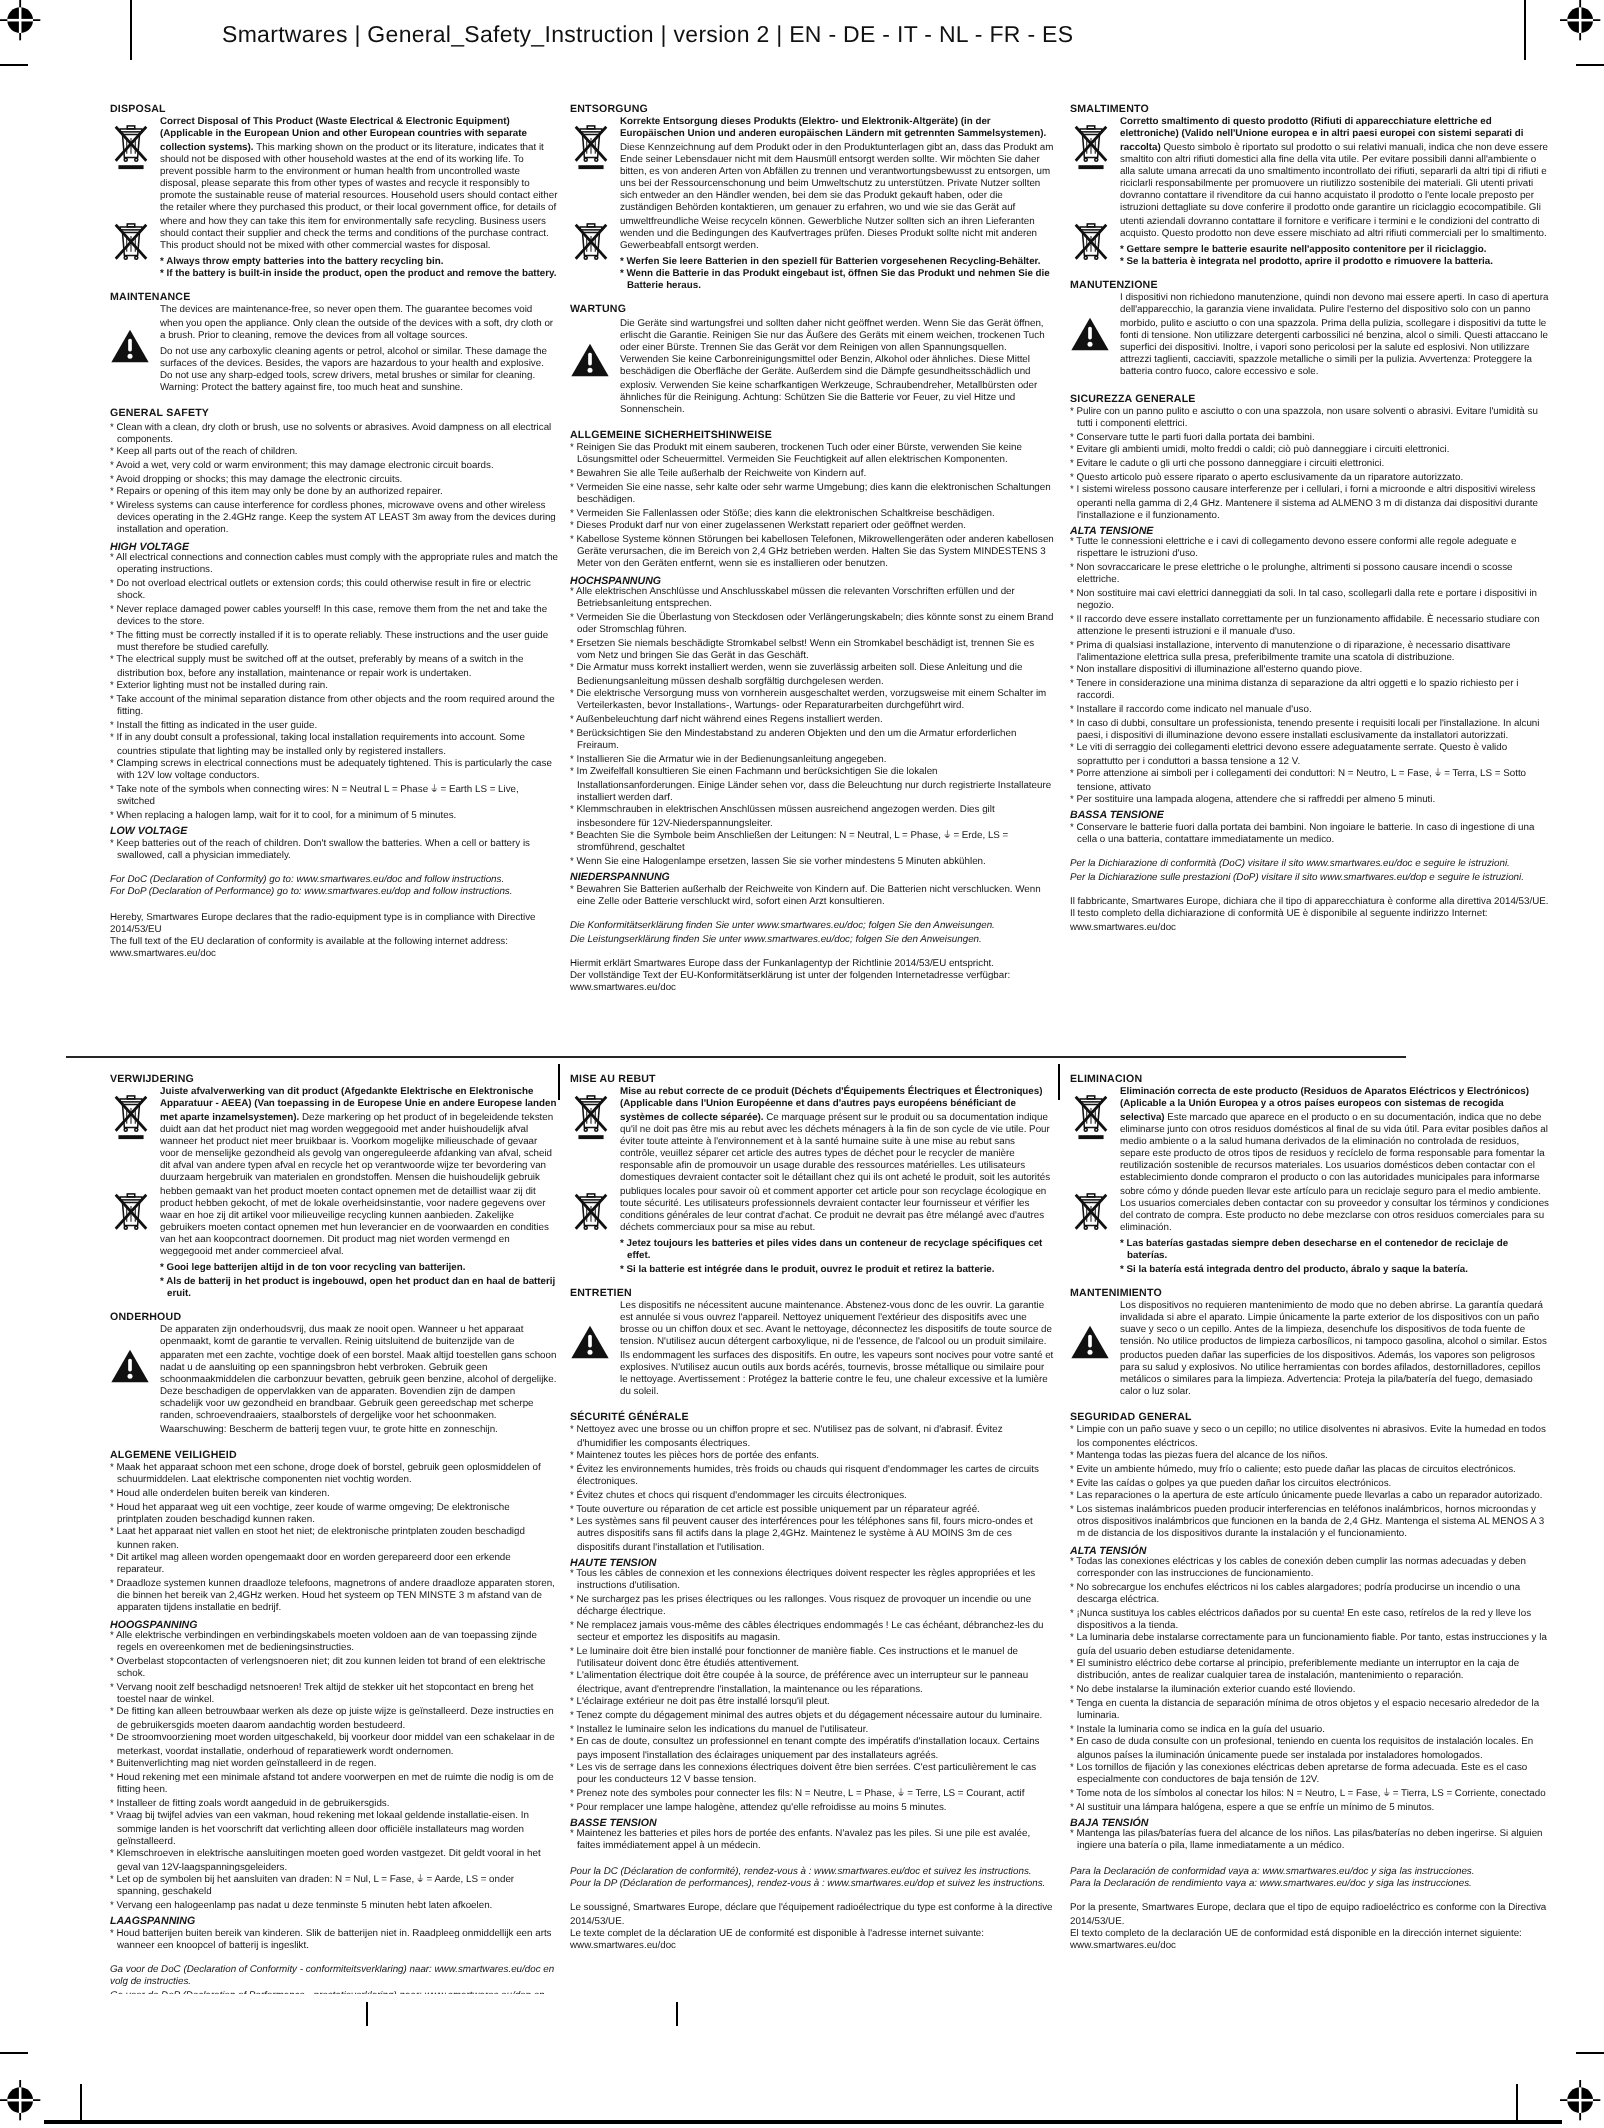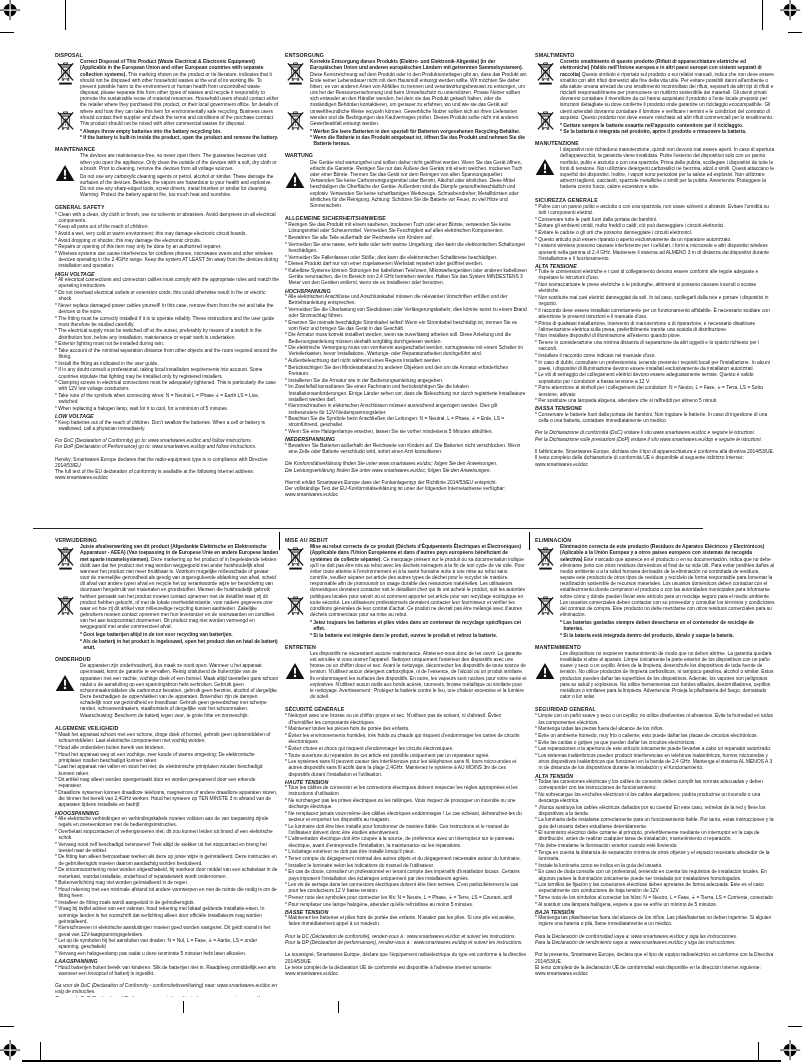--- a/index.html
+++ b/index.html
@@ -26,20 +26,21 @@
   .decl-first{margin-top:6px;margin-bottom:.4px}
   .decl{margin-bottom:.4px}
   .mark{position:absolute;background:#000}
   .reg{position:absolute;width:22px;height:22px}
 </style>
 </head>
 <body>
 
 <div class="sheet">
 
+  <div class="page-header">Smartwares | General_Safety_Instruction | version 2 | EN - DE - IT - NL - FR - ES</div>
 
   <svg class="reg" style="left:0;top:0" viewBox="0 0 24 24">
     <line x1="0" y1="11" x2="22" y2="11" stroke="#000" stroke-width="1"></line>
     <line x1="11" y1="0" x2="11" y2="22" stroke="#000" stroke-width="1"></line>
     <circle cx="11" cy="11" r="7" fill="#000"></circle>
     <line x1="4" y1="11" x2="18" y2="11" stroke="#fff" stroke-width="1.4"></line>
     <line x1="11" y1="4" x2="11" y2="18" stroke="#fff" stroke-width="1.4"></line>
   </svg>
   <svg class="reg" style="left:780px;top:0" viewBox="0 0 24 24">
     <line x1="0" y1="11" x2="22" y2="11" stroke="#000" stroke-width="1"></line>

